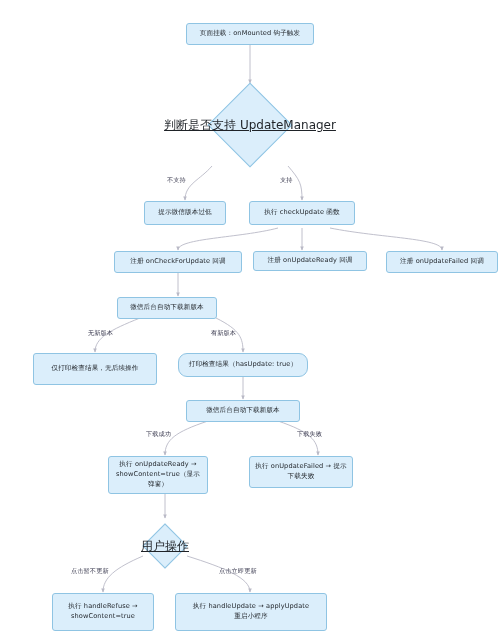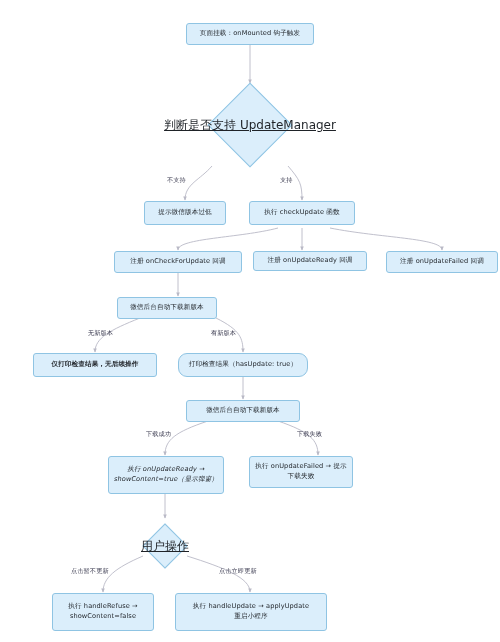--- a/index.html
+++ b/index.html
@@ -154,49 +154,49 @@
   </div>
 
   <div class="node" style="left:386px; top:251px; width:112px; height:22px;">
     <span>注册 onUpdateFailed 回调</span>
   </div>
 
   <div class="node" style="left:117px; top:297px; width:100px; height:22px;">
     <span>微信后台自动下载新版本</span>
   </div>
 
-  <div class="node" style="left:33px; top:353px; width:124px; height:24px;font-weight:bold;">
+  <div class="node" style="left:33px; top:353px; width:124px; height:32px;">
     <span>仅打印检查结果，无后续操作</span>
   </div>
 
   <div class="node" style="left:178px; top:353px; width:130px; height:24px;border-radius:9px;">
     <span>打印检查结果（hasUpdate: true）</span>
   </div>
 
   <div class="node" style="left:186px; top:400px; width:114px; height:22px;">
     <span>微信后台自动下载新版本</span>
   </div>
 
-  <div class="node" style="left:108px; top:456px; width:116px; height:38px;font-style:italic;">
+  <div class="node" style="left:108px; top:456px; width:100px; height:38px;">
     <span>执行 onUpdateReady →
 showContent=true（显示弹窗）</span>
   </div>
 
   <div class="node" style="left:249px; top:456px; width:104px; height:32px;">
     <span>执行 onUpdateFailed → 提示下载失败</span>
   </div>
 
   <div class="diamond-wrap" style="left:127px; top:519px; width:76px; height:54px;">
     <div class="diamond-shape" style="width:32px; height:32px; left:22px; top:11px;"></div>
     <div class="diamond-label">用户操作</div>
   </div>
 
   <div class="node" style="left:52px; top:593px; width:102px; height:38px;">
     <span>执行 handleRefuse →
-showContent=false</span>
+showContent=true</span>
   </div>
 
   <div class="node" style="left:175px; top:593px; width:152px; height:38px;">
     <span>执行 handleUpdate → applyUpdate
 重启小程序</span>
   </div>
 
   <div class="edge-label" style="left:167px; top:176px;">不支持</div>
 
   <div class="edge-label" style="left:280px; top:176px;">支持</div>

